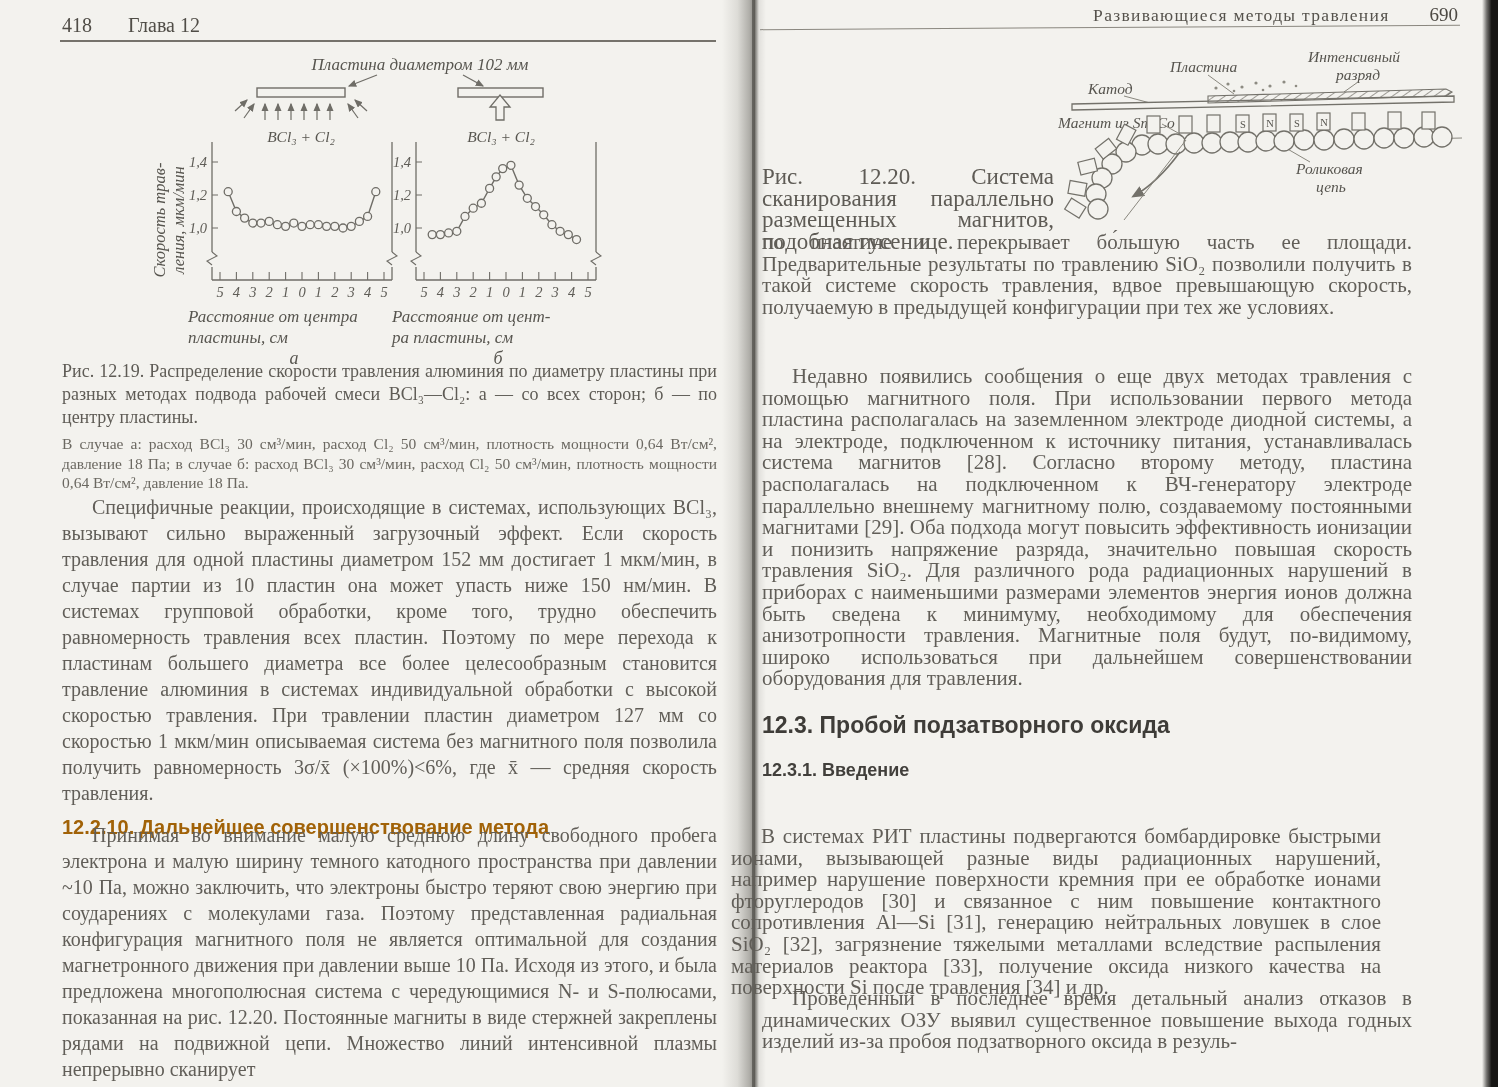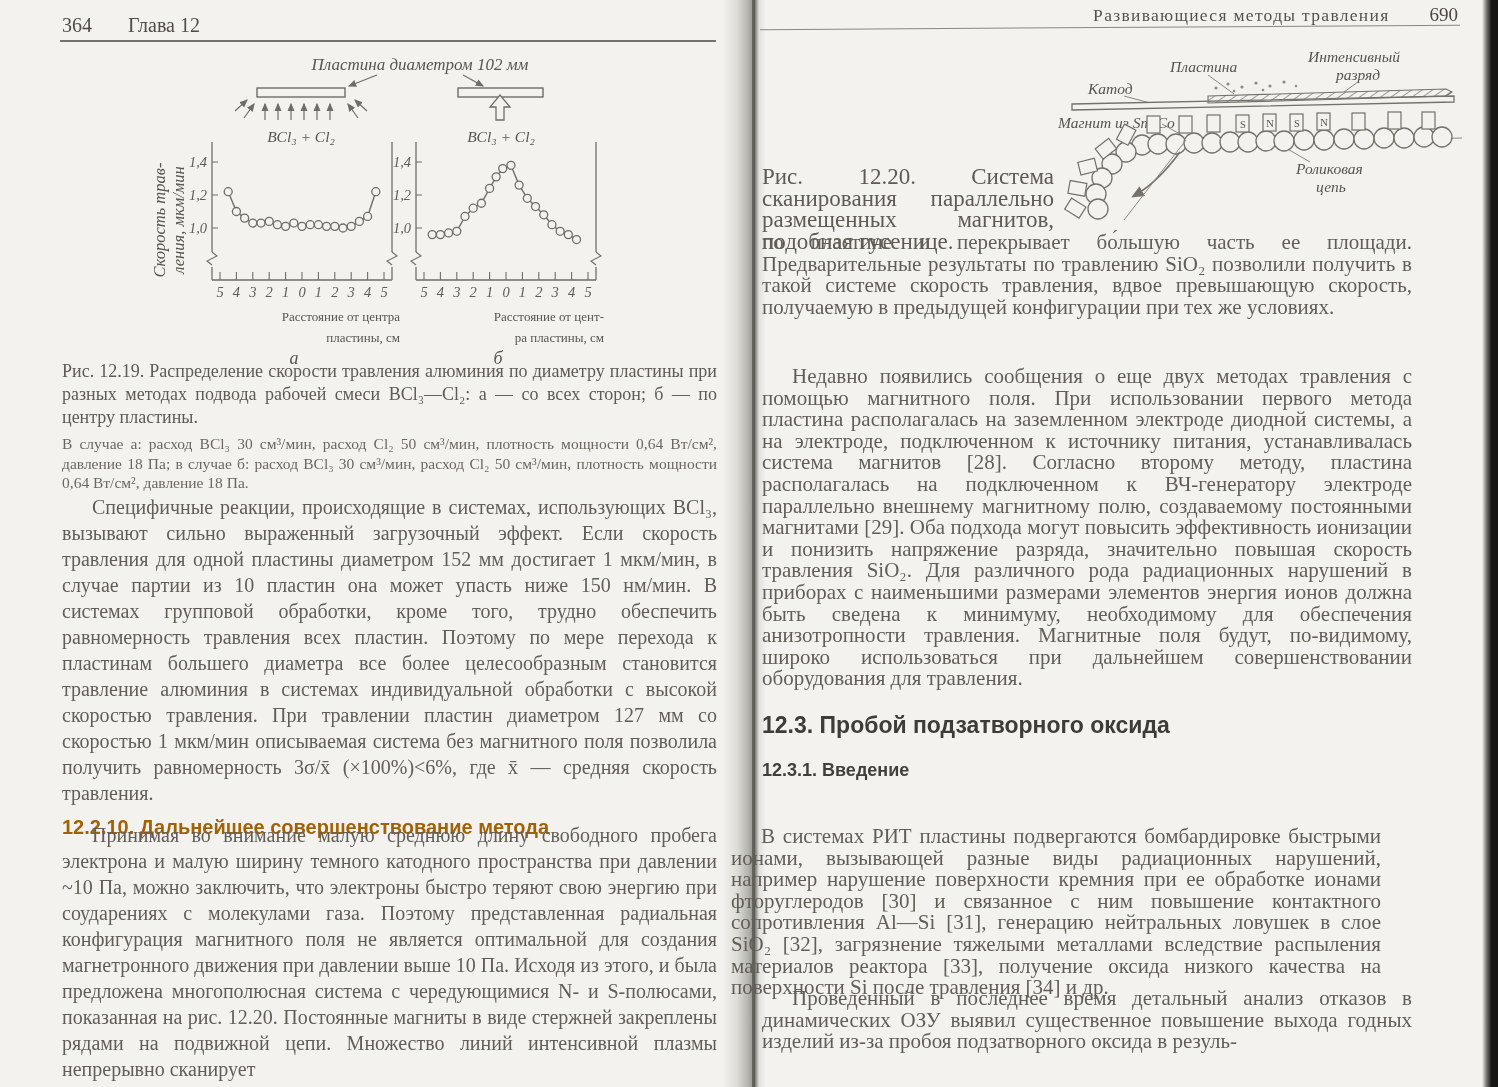--- a/index.html
+++ b/index.html
@@ -20,21 +20,21 @@
   #rp-head .pn{font-size:19px;color:#4c4943;}
   #rp-rule{left:760px;top:27px;width:700px;border-top:1.5px solid #8a877f;transform:rotate(-0.35deg);}
   
   #fig19-top{left:225px;top:54px;}
   svg text{font-family:"Liberation Serif",serif;}
   .figtxt{font-style:italic;font-size:17px;fill:#57554f;}
   .chart{position:absolute;}
   svg.chart text{font-style:italic;font-size:14.5px;fill:#5f5d57;}
   .ylabel{left:150px;top:306px;width:172px;transform:rotate(-90deg);transform-origin:0 0;
     font-style:italic;font-size:16.5px;line-height:19px;text-align:center;color:#57554f;}
-  .xlabel{width:212px;text-align:right;font-size:13px;line-height:21px;color:#57554f;}
+  .xlabel{width:212px;text-align:left;font-style:italic;font-size:17px;line-height:21px;color:#57554f;}
   #xlabel-a{left:188px;top:306px;}  #xlabel-b{left:392px;top:306px;}
   .sub{width:212px;text-align:center;font-style:italic;font-size:18px;color:#57554f;}
   #sub-a{left:188px;top:348px;} #sub-b{left:392px;top:348px;}
   
   .cap{font-size:18px;line-height:23px;text-align:justify;color:#5e5b55;}
   #cap19{left:62px;top:360px;width:655px;}
   .fine{font-size:15.5px;line-height:19.5px;text-align:justify;color:#6b6861;}
   #fine19{left:62px;top:434px;width:655px;}
   .para{font-size:20px;line-height:26px;text-align:justify;}
   .ind{text-indent:30px;}
@@ -55,21 +55,21 @@
   #rp-para4{left:762px;top:988px;width:650px;}
 </style>
 </head>
 <body>
 
 <div class="abs" id="gutter"></div>
 <div class="abs" id="gutter-line"></div>
 <div class="abs" id="right-edge"></div>
 
 <div class="abs" id="lp-head">
-  <span>364</span>
+  <span>418</span>
   <span>Глава 12</span>
 </div>
 <div class="abs" id="lp-rule"></div>
 
 <svg class="abs" id="fig19-top" width="420" height="98" viewBox="0 0 420 98">
   <defs>
     <marker id="ah" markerWidth="8" markerHeight="8" refX="6" refY="3" orient="auto">
       <path d="M0,0 L7,3 L0,6 z" fill="#6f6d67"></path>
     </marker>
   </defs>

